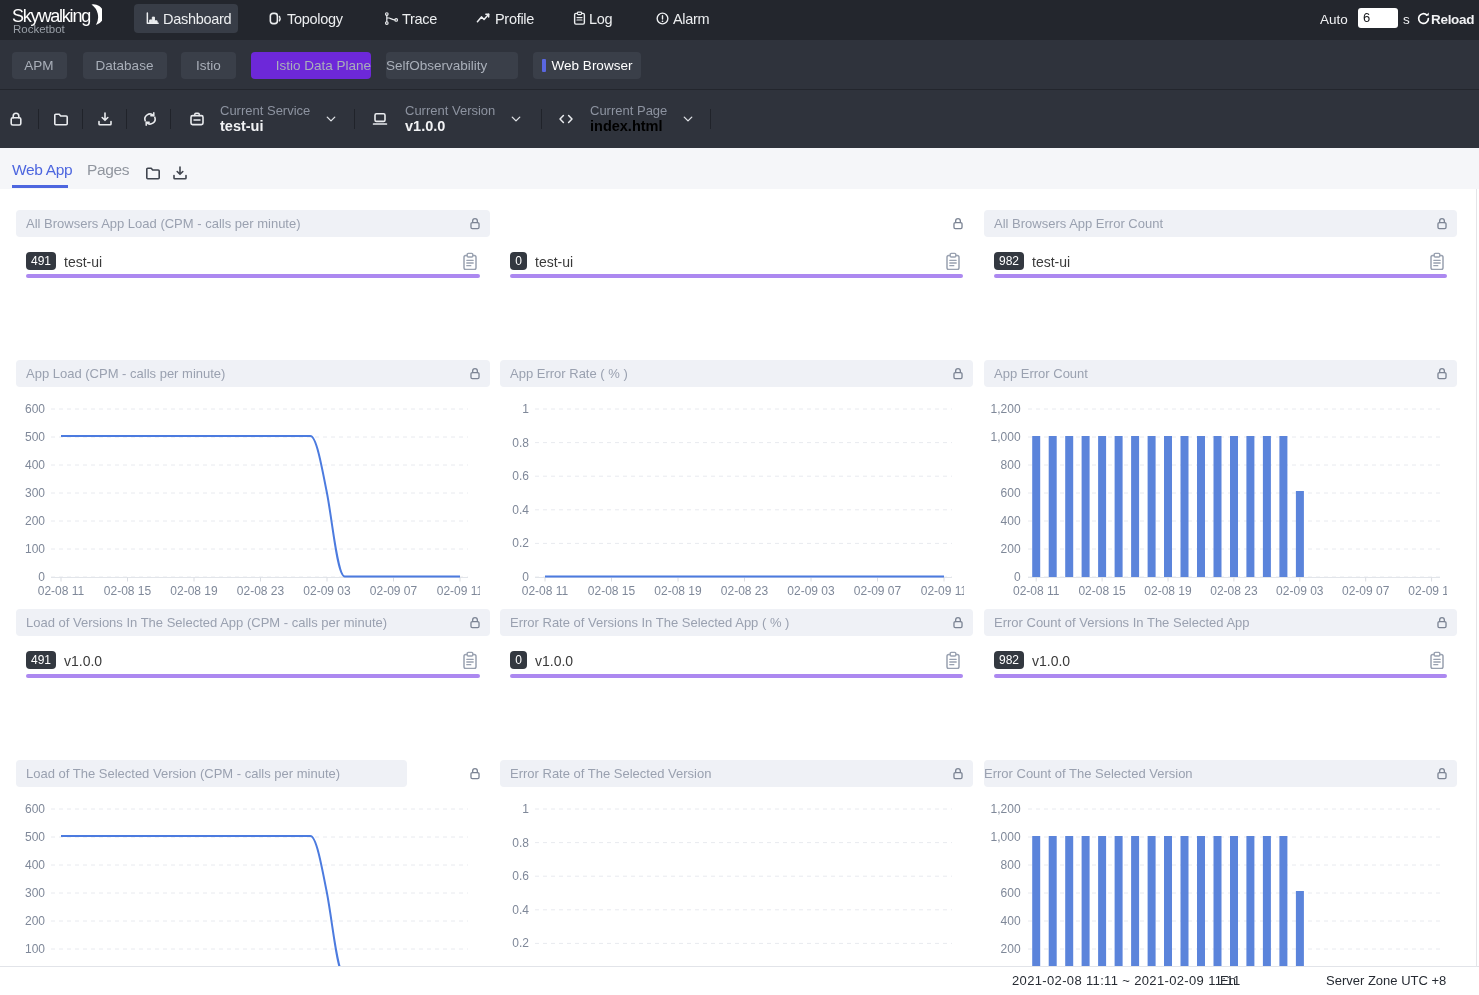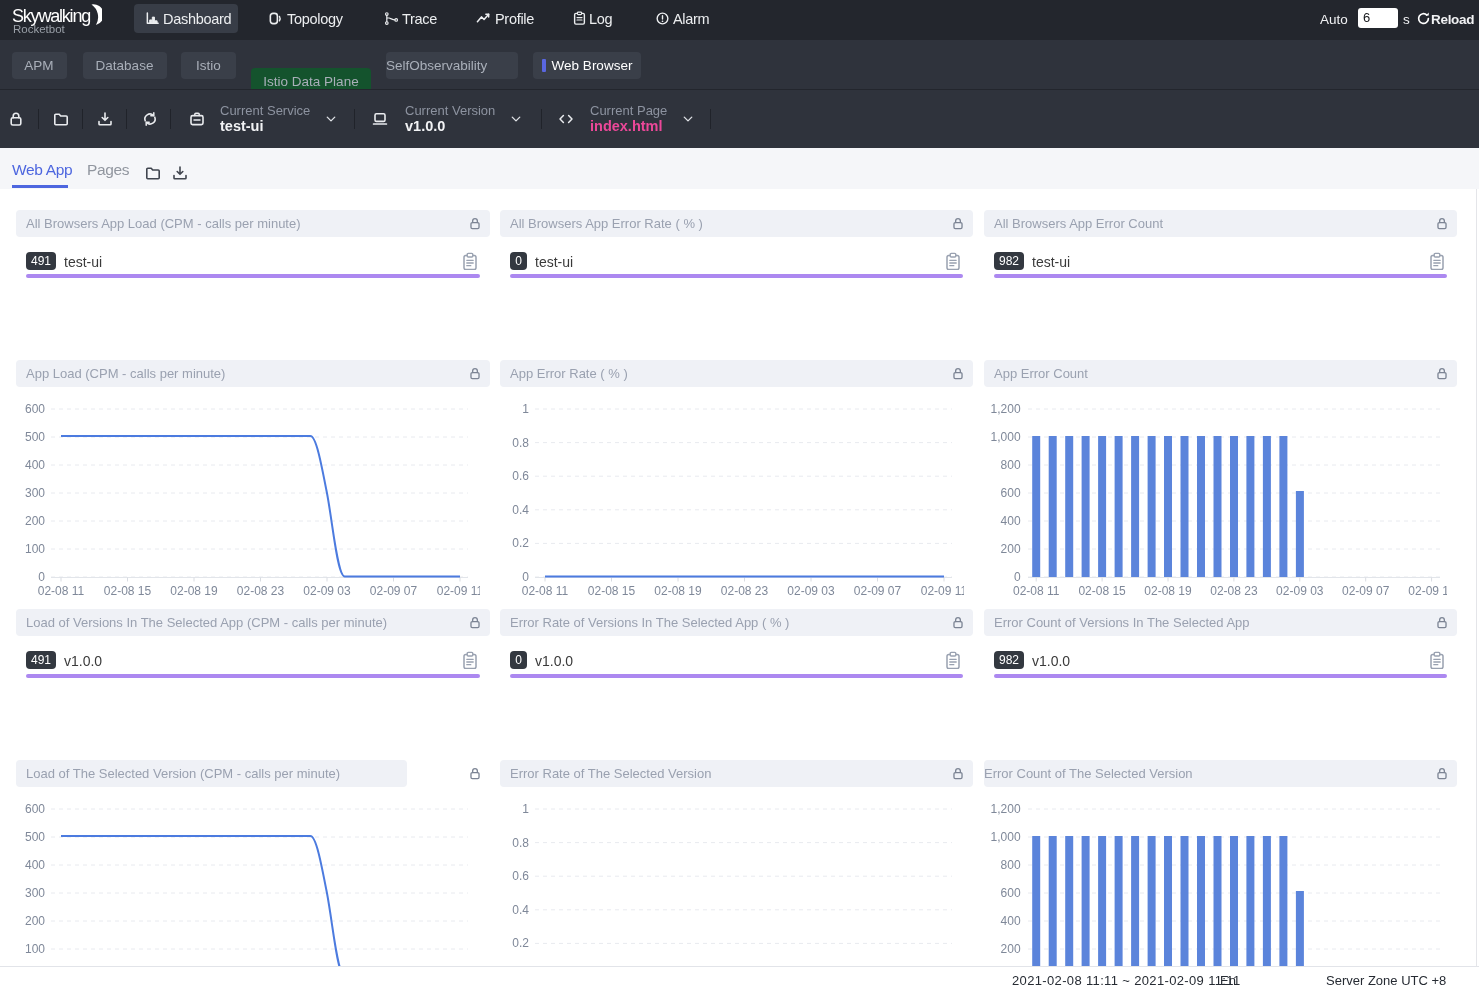--- a/index.html
+++ b/index.html
@@ -52,21 +52,21 @@
 <div class="abs" style="left:1403px;top:12px;font-size:13.5px;color:#f0f1f3">s</div>
 <svg style="position:absolute;left:1416px;top:11px" width="15" height="15" viewBox="0 0 16 16" fill="none" stroke-linecap="round" stroke-linejoin="round">
       <path d="M13.2 8 a5.2 5.2 0 1 1 -1.6 -3.7" stroke="#ffffff" stroke-width="1.8"></path>
       <path d="M13.6 1.6 v3.2 h-3.2 z" fill="#ffffff" stroke="none"></path>
     </svg>
 <div class="abs" style="left:1431px;top:12px;font-size:13.5px;font-weight:bold;letter-spacing:-0.3px;color:#f0f1f3">Reload</div>
 <div class="abs" style="left:0;top:40px;width:1479px;height:49px;background:#2f333c"></div>
 <div class="abs" style="left:11.5px;top:52px;width:55px;height:27px;background:#3a3f49;border-radius:4px;color:#a9afb9;font-size:13.5px;text-align:center;line-height:27px">APM</div>
 <div class="abs" style="left:82.5px;top:52px;width:84px;height:27px;background:#3a3f49;border-radius:4px;color:#a9afb9;font-size:13.5px;text-align:center;line-height:27px">Database</div>
 <div class="abs" style="left:181px;top:52px;width:55px;height:27px;background:#3a3f49;border-radius:4px;color:#a9afb9;font-size:13.5px;text-align:center;line-height:27px">Istio</div>
-<div class="abs" style="left:251px;top:68px;width:120px;height:27px;background:#14532d;border-radius:4px;color:#a9afb9;font-size:13.5px;text-align:center;line-height:27px">Istio Data Plane</div>
+<div class="abs" style="left:251px;top:52px;width:120px;height:27px;background:#6d28d9;border-radius:4px;color:#a9afb9;font-size:13.5px;text-align:right;line-height:27px">Istio Data Plane</div>
 <div class="abs" style="left:386px;top:52px;width:132px;height:27px;background:#3a3f49;border-radius:4px;color:#a9afb9;font-size:13.5px;line-height:27px">SelfObservability</div>
 <div class="abs" style="left:533px;top:52px;width:108px;height:27px;background:#3a3f49;border-radius:4px;color:#ffffff;font-size:13.5px;text-align:center;line-height:27px"><span style="display:inline-block;width:4px;height:13px;background:#5966e0;border-radius:1px;vertical-align:-2px;margin-right:6px"></span>Web Browser</div>
 <div class="abs" style="left:0;top:89px;width:1479px;height:1px;background:#23262d"></div>
 <div class="abs" style="left:0;top:90px;width:1479px;height:58px;background:#2f333c"></div>
 <svg style="position:absolute;left:8px;top:111px" width="16" height="16" viewBox="0 0 16 16" fill="none" stroke-linecap="round" stroke-linejoin="round">
       <rect x="3.2" y="6.7" width="9.6" height="7.3" rx="1.6" stroke="#e9ebee" stroke-width="1.6"></rect>
       <path d="M5.2 6.7 V5 a2.8 2.8 0 0 1 5.6 0 v1.7" stroke="#e9ebee" stroke-width="1.6"></path>
     </svg>
 <svg style="position:absolute;left:53px;top:111px" width="16" height="16" viewBox="0 0 16 16" fill="none" stroke-linecap="round" stroke-linejoin="round">
       <path d="M1.8 4.2 a1 1 0 0 1 1 -1 h3.4 l1.5 1.8 h5.5 a1 1 0 0 1 1 1 v6.8 a1 1 0 0 1 -1 1 h-10.4 a1 1 0 0 1 -1 -1 z" stroke="#e9ebee" stroke-width="1.6"></path>
@@ -104,21 +104,21 @@
     </svg>
 <div class="abs" style="left:405px;top:103px;font-size:13px;color:#8d93a0">Current Version</div>
 <div class="abs" style="left:405px;top:118px;font-size:14.5px;font-weight:bold;color:#f2f3f5">v1.0.0</div>
 <svg style="position:absolute;left:510px;top:113px" width="12" height="12" viewBox="0 0 16 16" fill="none" stroke-linecap="round" stroke-linejoin="round">
       <path d="M3 5.5 L8 10.5 L13 5.5" stroke="#dfe2e6" stroke-width="1.8"></path>
     </svg>
 <svg style="position:absolute;left:558px;top:111px" width="16" height="16" viewBox="0 0 16 16" fill="none" stroke-linecap="round" stroke-linejoin="round">
       <path d="M5.4 4.5 L2 8 l3.4 3.5 M10.6 4.5 L14 8 l-3.4 3.5" stroke="#e9ebee" stroke-width="1.5"></path>
     </svg>
 <div class="abs" style="left:590px;top:103px;font-size:13px;color:#8d93a0">Current Page</div>
-<div class="abs" style="left:590px;top:118px;font-size:14.5px;font-weight:bold;color:#ec4899">index.html</div>
+<div class="abs" style="left:590px;top:118px;font-size:14.5px;font-weight:bold;color:#000000">index.html</div>
 <svg style="position:absolute;left:682px;top:113px" width="12" height="12" viewBox="0 0 16 16" fill="none" stroke-linecap="round" stroke-linejoin="round">
       <path d="M3 5.5 L8 10.5 L13 5.5" stroke="#dfe2e6" stroke-width="1.8"></path>
     </svg>
 <div class="abs" style="left:0;top:148px;width:1479px;height:40.5px;background:#f5f6f9"></div>
 <div class="abs" style="left:12px;top:161px;font-size:15.5px;letter-spacing:-0.35px;color:#4d66df">Web App</div>
 <div class="abs" style="left:11.5px;top:184.5px;width:56px;height:3px;background:#4d66df"></div>
 <div class="abs" style="left:87px;top:161px;font-size:15.5px;letter-spacing:-0.35px;color:#91969f">Pages</div>
 <svg style="position:absolute;left:145px;top:165px" width="16" height="16" viewBox="0 0 16 16" fill="none" stroke-linecap="round" stroke-linejoin="round">
       <path d="M1.8 4.2 a1 1 0 0 1 1 -1 h3.4 l1.5 1.8 h5.5 a1 1 0 0 1 1 1 v6.8 a1 1 0 0 1 -1 1 h-10.4 a1 1 0 0 1 -1 -1 z" stroke="#40454f" stroke-width="1.6"></path>
     </svg>
@@ -133,21 +133,20 @@
       <path d="M5.3 6.9 V5.1 a2.7 2.7 0 0 1 5.4 0 v1.8" stroke="#7c8494" stroke-width="1.5"></path>
     </svg>
 <div class="abs" style="left:26px;top:251.5px;width:30px;height:18px;background:#333840;border-radius:4px;color:#fff;font-size:12px;text-align:center;line-height:18px">491</div>
 <div class="abs" style="left:64px;top:253.5px;font-size:14px;color:#3a3a3a">test-ui</div>
 <svg style="position:absolute;left:462px;top:249.5px" width="16" height="20" viewBox="0 0 16 16" fill="none" stroke-linecap="round" stroke-linejoin="round">
       <rect x="2" y="3.4" width="12" height="14.2" rx="1.8" stroke="#99a1b0" stroke-width="1.5"></rect>
       <rect x="5.2" y="1.4" width="5.6" height="3.6" rx="1" fill="#ffffff" stroke="#99a1b0" stroke-width="1.4"></rect>
       <path d="M4.8 8.3 h6.4 M4.8 11 h6.4 M4.8 13.7 h4" stroke="#99a1b0" stroke-width="1.3"></path>
     </svg>
 <div class="abs" style="left:26px;top:274.0px;width:454px;height:4px;background:#ac88f0;border-radius:2px"></div>
-<div class="abs" style="left:500px;top:209.5px;width:473px;height:27px;background:#eff1f6;border-radius:4px;color:#9aa1b0;font-size:13px;line-height:27px;padding-left:10px">All Browsers App Error Rate ( % )</div>
 <svg style="position:absolute;left:951px;top:215.5px" width="14" height="15" viewBox="0 0 16 16" fill="none" stroke-linecap="round" stroke-linejoin="round">
       <rect x="3.4" y="6.9" width="9.2" height="6.9" rx="1.5" stroke="#7c8494" stroke-width="1.5"></rect>
       <path d="M5.3 6.9 V5.1 a2.7 2.7 0 0 1 5.4 0 v1.8" stroke="#7c8494" stroke-width="1.5"></path>
     </svg>
 <div class="abs" style="left:510px;top:251.5px;width:17px;height:18px;background:#333840;border-radius:4px;color:#fff;font-size:12px;text-align:center;line-height:18px">0</div>
 <div class="abs" style="left:535px;top:253.5px;font-size:14px;color:#3a3a3a">test-ui</div>
 <svg style="position:absolute;left:945px;top:249.5px" width="16" height="20" viewBox="0 0 16 16" fill="none" stroke-linecap="round" stroke-linejoin="round">
       <rect x="2" y="3.4" width="12" height="14.2" rx="1.8" stroke="#99a1b0" stroke-width="1.5"></rect>
       <rect x="5.2" y="1.4" width="5.6" height="3.6" rx="1" fill="#ffffff" stroke="#99a1b0" stroke-width="1.4"></rect>
       <path d="M4.8 8.3 h6.4 M4.8 11 h6.4 M4.8 13.7 h4" stroke="#99a1b0" stroke-width="1.3"></path>

